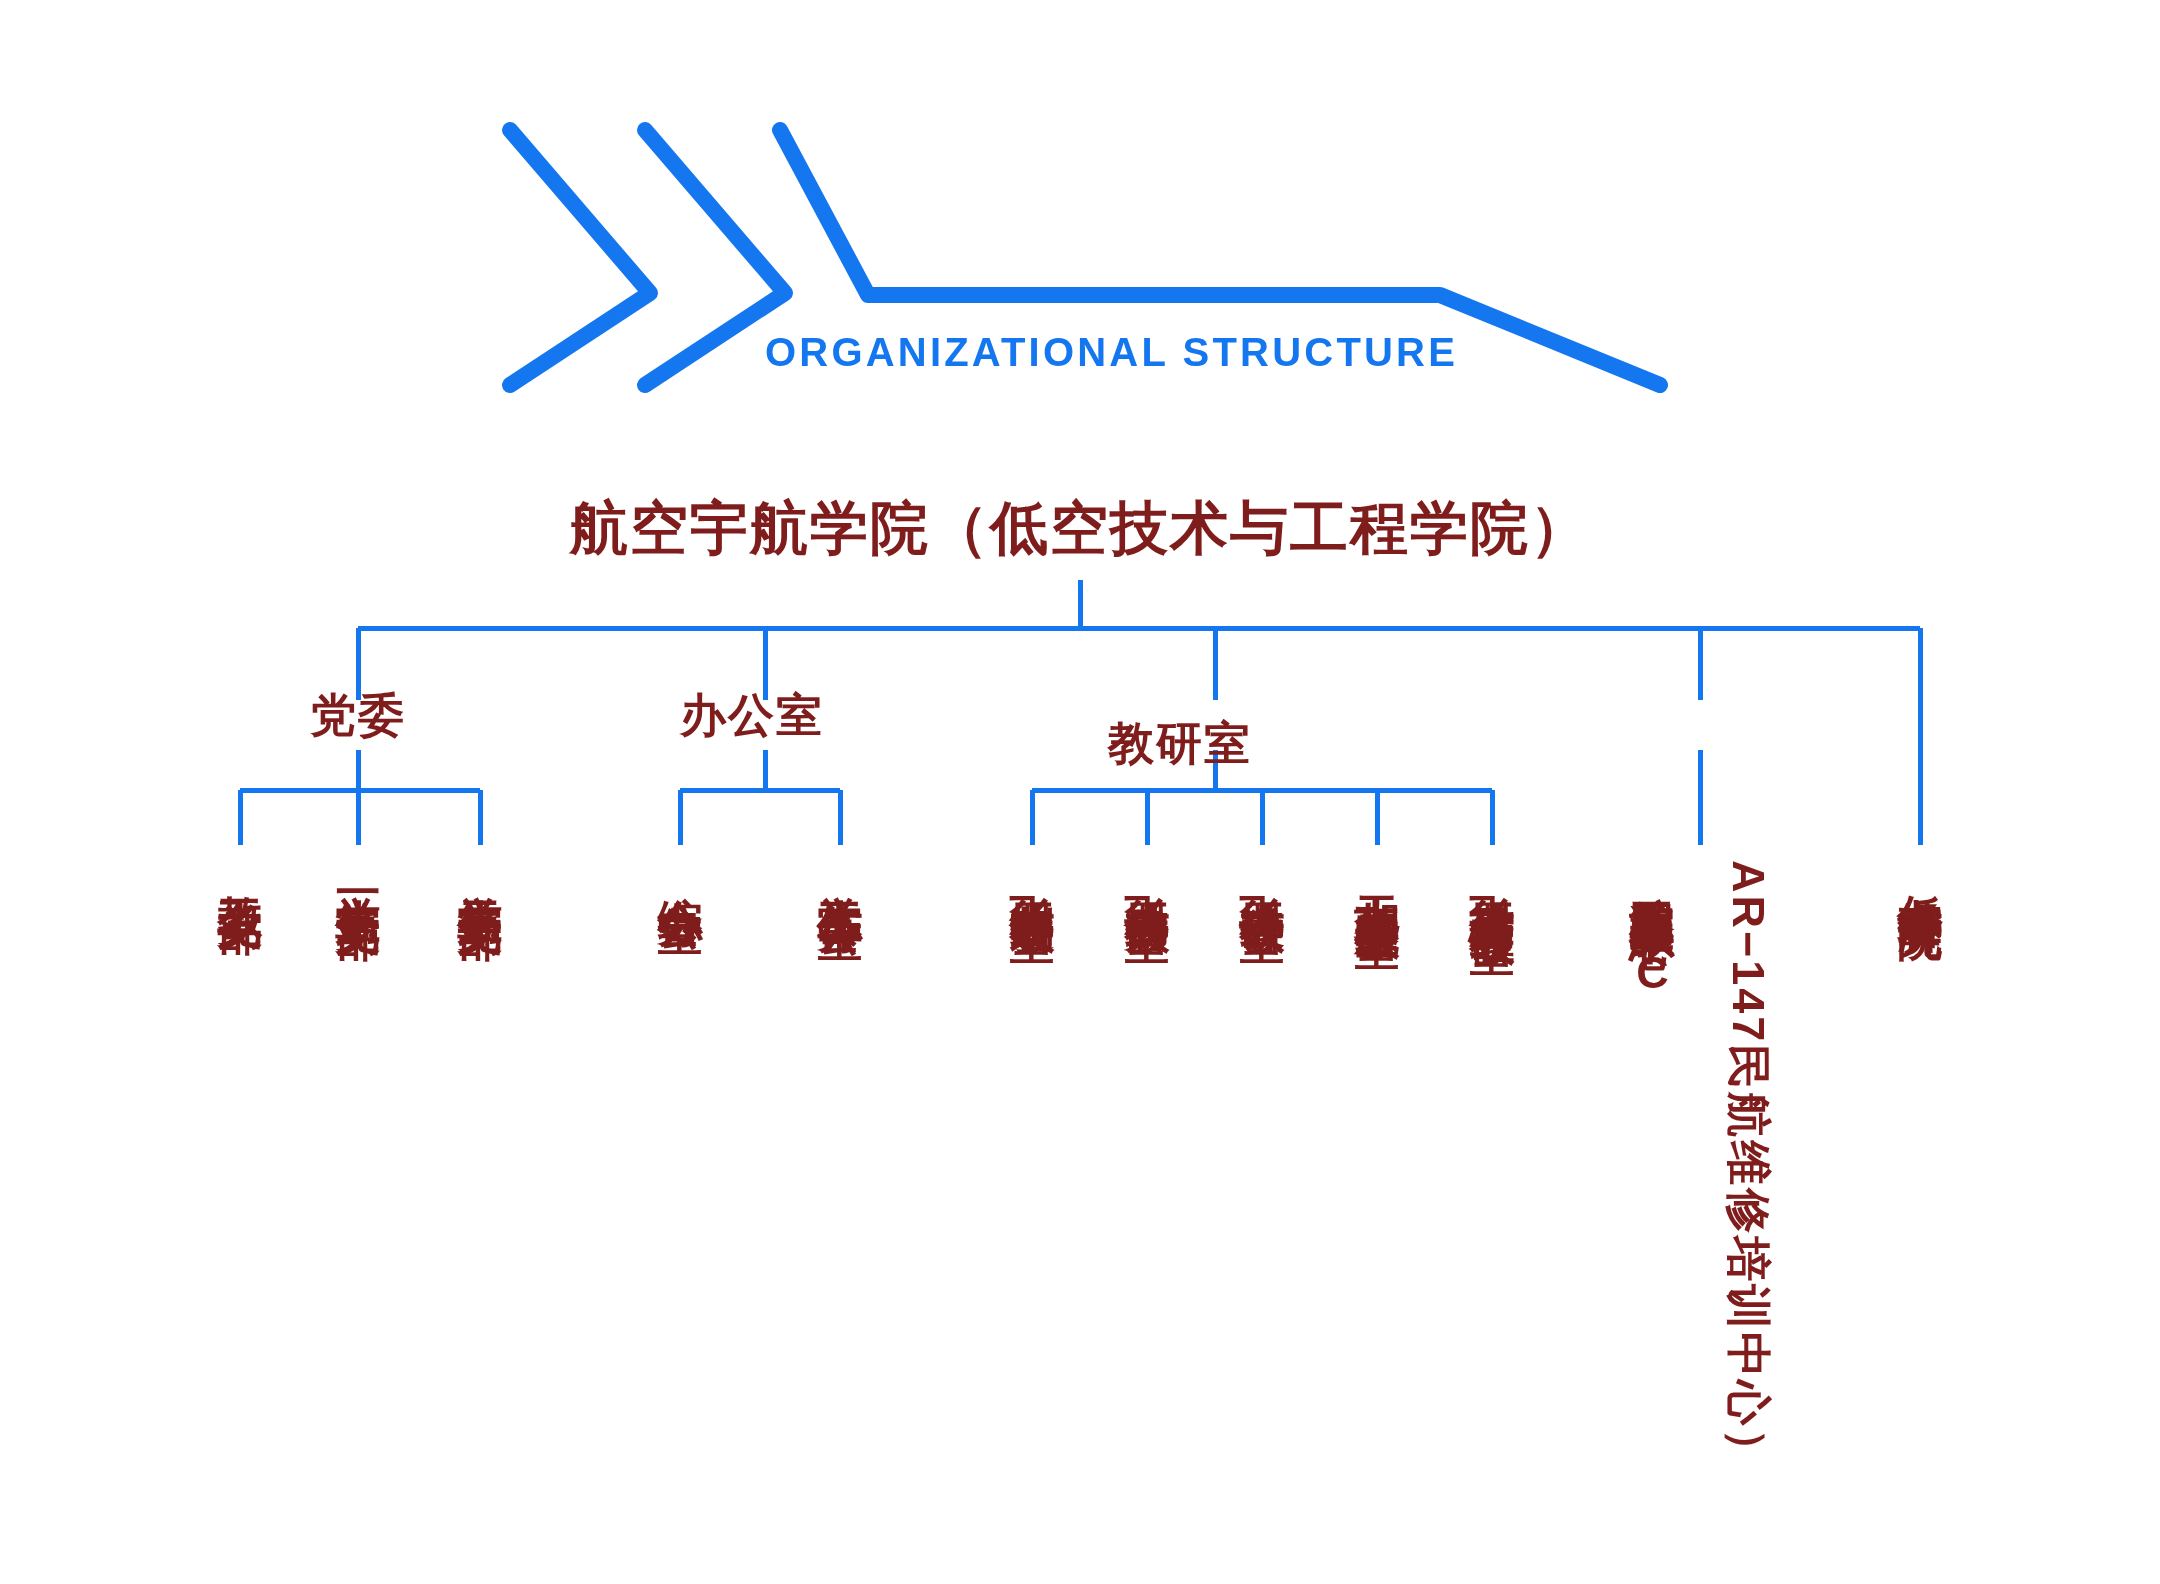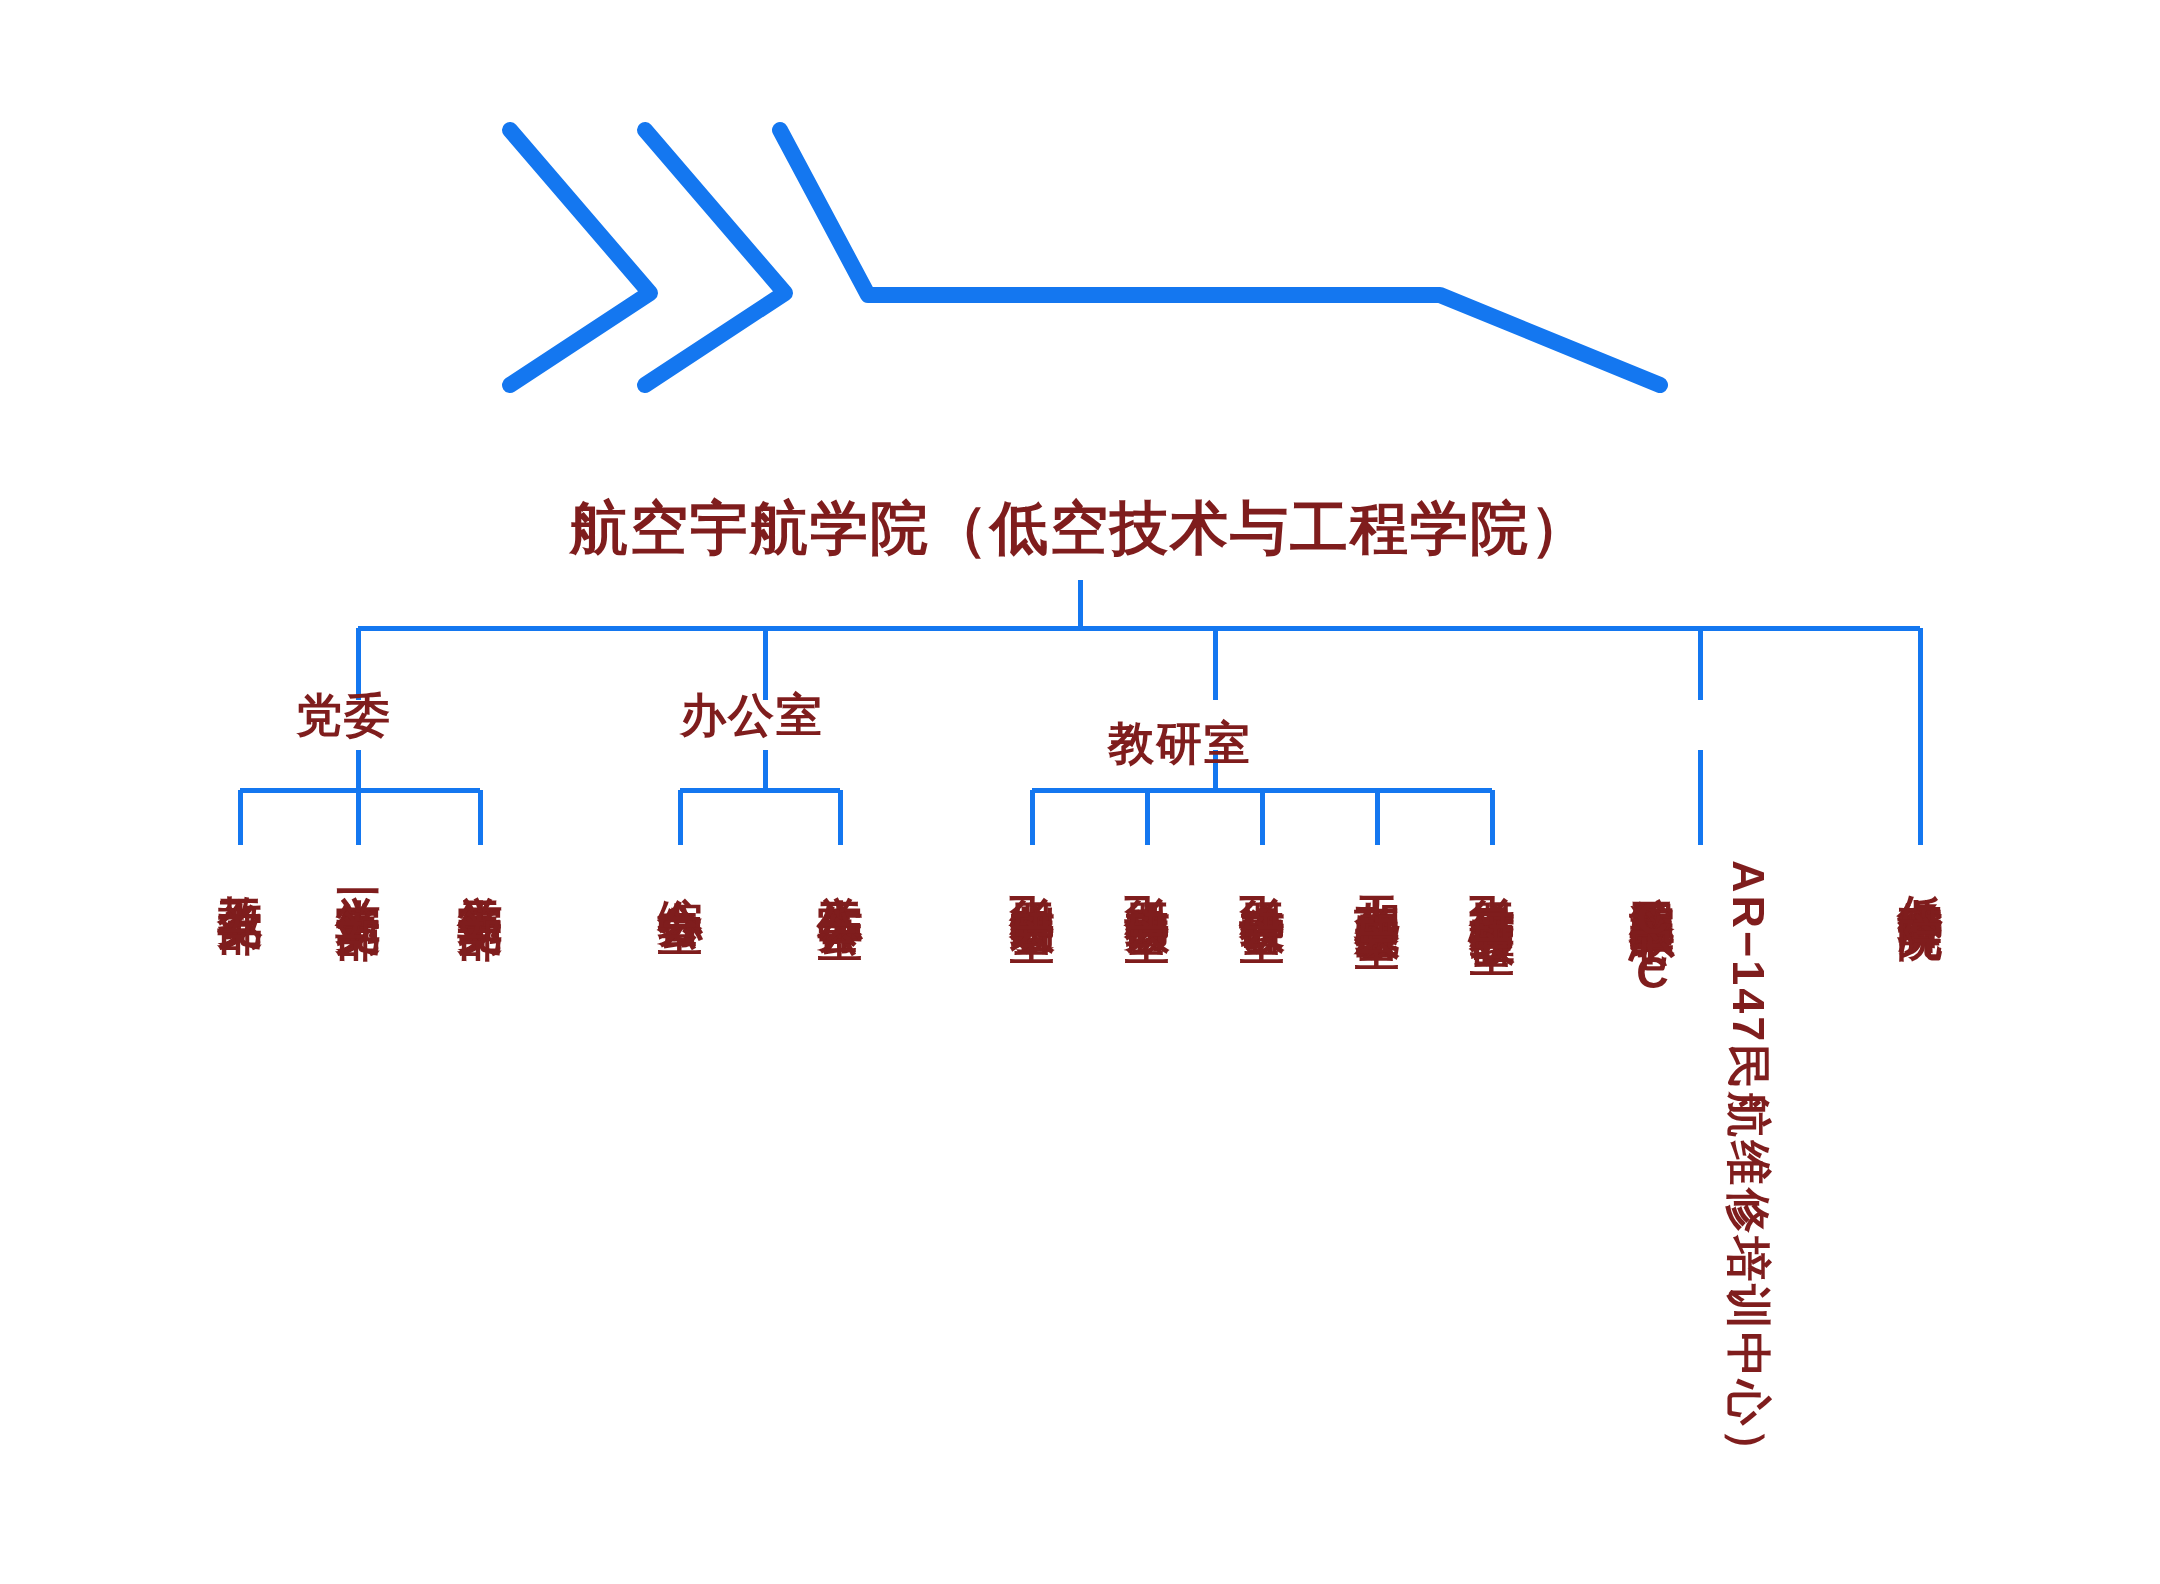--- a/index.html
+++ b/index.html
@@ -74,20 +74,21 @@
 <div class="canvas">
 
   <svg id="header-svg" viewBox="0 0 2160 430">
     <g fill="none" stroke="#1477f0" stroke-width="16" stroke-linecap="round" stroke-linejoin="round">
       <path d="M 510 130 L 650 293 L 510 385"></path>
       <path d="M 645 130 L 785 293 L 645 385"></path>
       <path d="M 780 130 L 868 295 L 1440 295 L 1660 385"></path>
     </g>
   </svg>
 
+  <div class="hdr-sub">ORGANIZATIONAL STRUCTURE</div>
 
   <svg id="tree-svg" viewBox="0 0 2160 1584">
     <g stroke="#1477f0" stroke-width="5" fill="none" shape-rendering="crispEdges">
 
       <path d="M 1080 580 L 1080 628"></path>
 
       <path d="M 358 628 L 1920 628"></path>
 
       <path d="M 358 628 L 358 700"></path>
       <path d="M 765 628 L 765 700"></path>
@@ -113,21 +114,21 @@
       <path d="M 1377 790 L 1377 845"></path>
       <path d="M 1492 790 L 1492 845"></path>
 
       <path d="M 1700 750 L 1700 845"></path>
       <path d="M 1920 628 L 1920 845"></path>
     </g>
   </svg>
 
   <div class="node root">航空宇航学院（低空技术与工程学院）</div>
 
-  <div class="node lvl2" style="left:344px;top:685px;">党委</div>
+  <div class="node lvl2" style="left:358px;top:685px;">党委</div>
   <div class="node lvl2" style="left:752px;top:685px;">办公室</div>
   <div class="node lvl2" style="left:1180px;top:685px;margin-top:28px;">教研室</div>
 
   <div class="node leaf" style="left:240px;">教工党支部</div>
   <div class="node leaf" style="left:358px;">学生第一党支部</div>
   <div class="node leaf" style="left:480px;">学生第二党支部</div>
 
   <div class="node leaf" style="left:680px;">综合办公室</div>
   <div class="node leaf" style="left:840px;">学生工作办公室</div>
 

